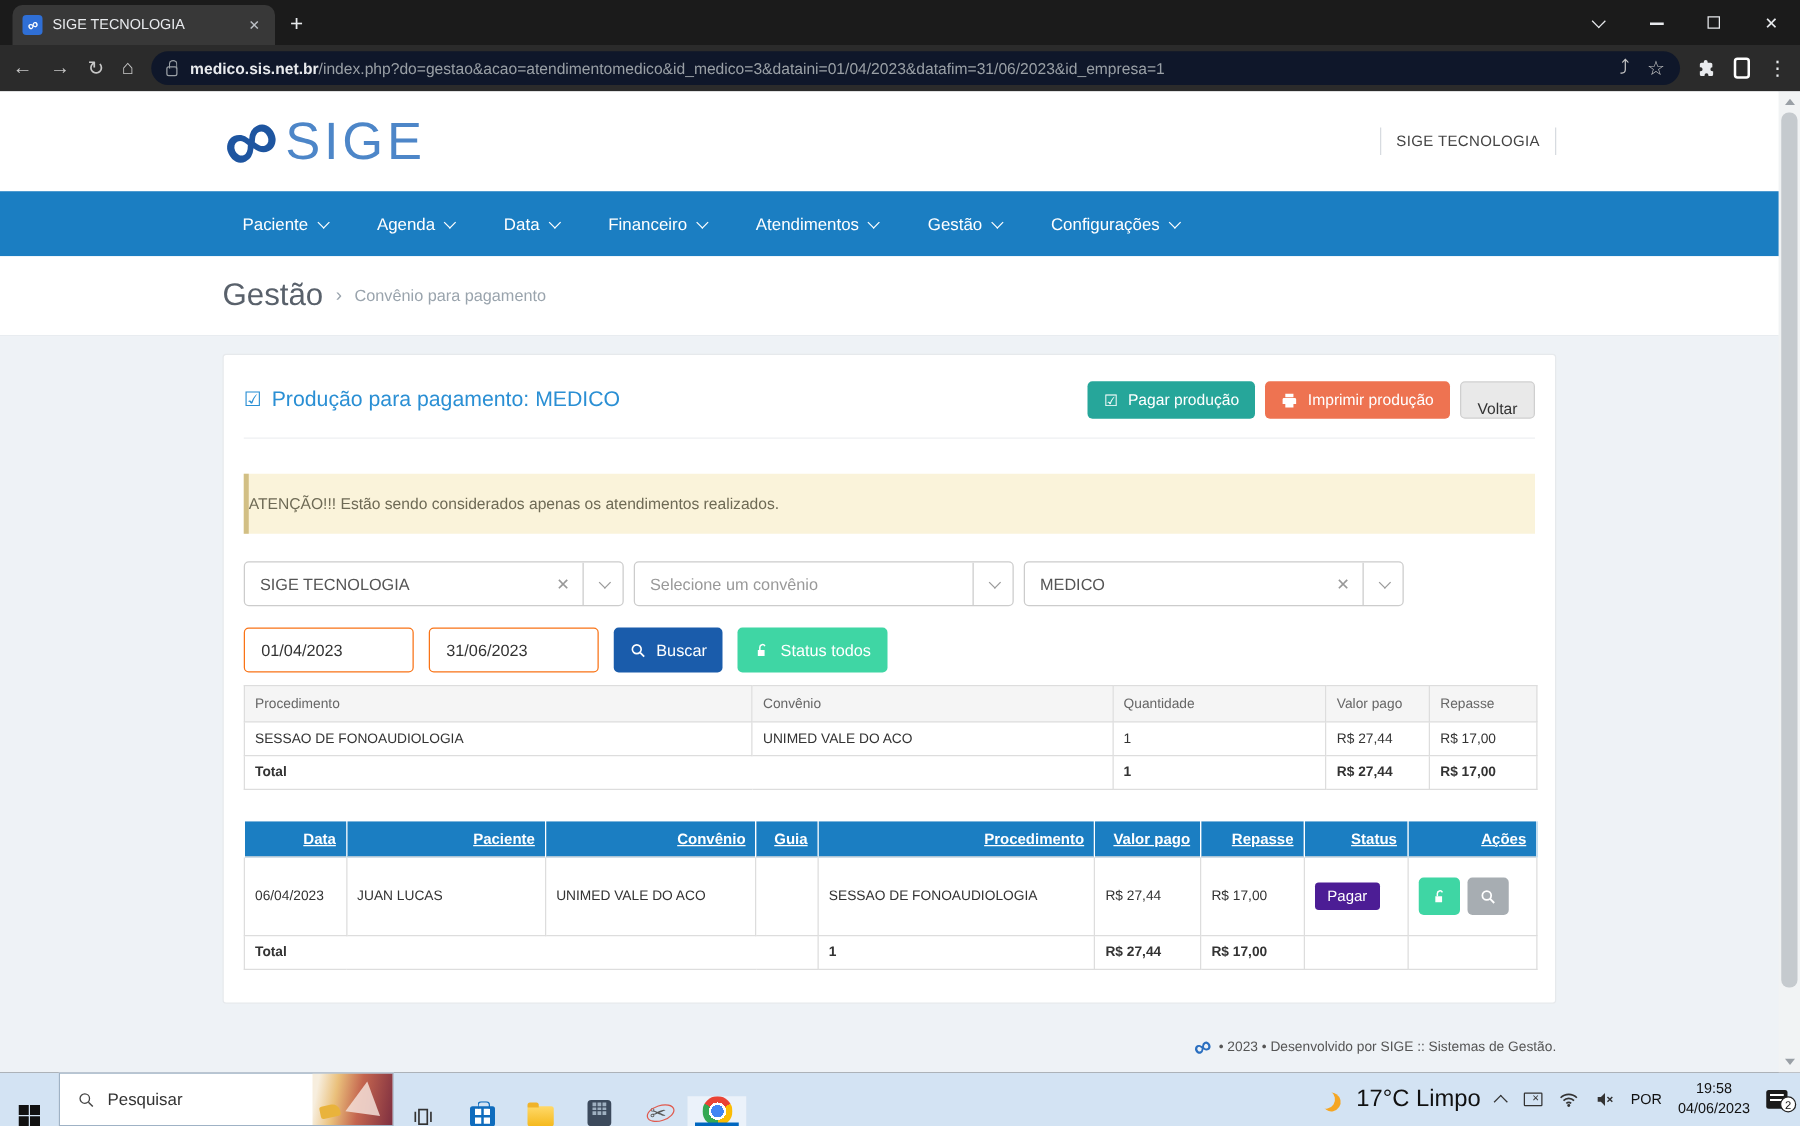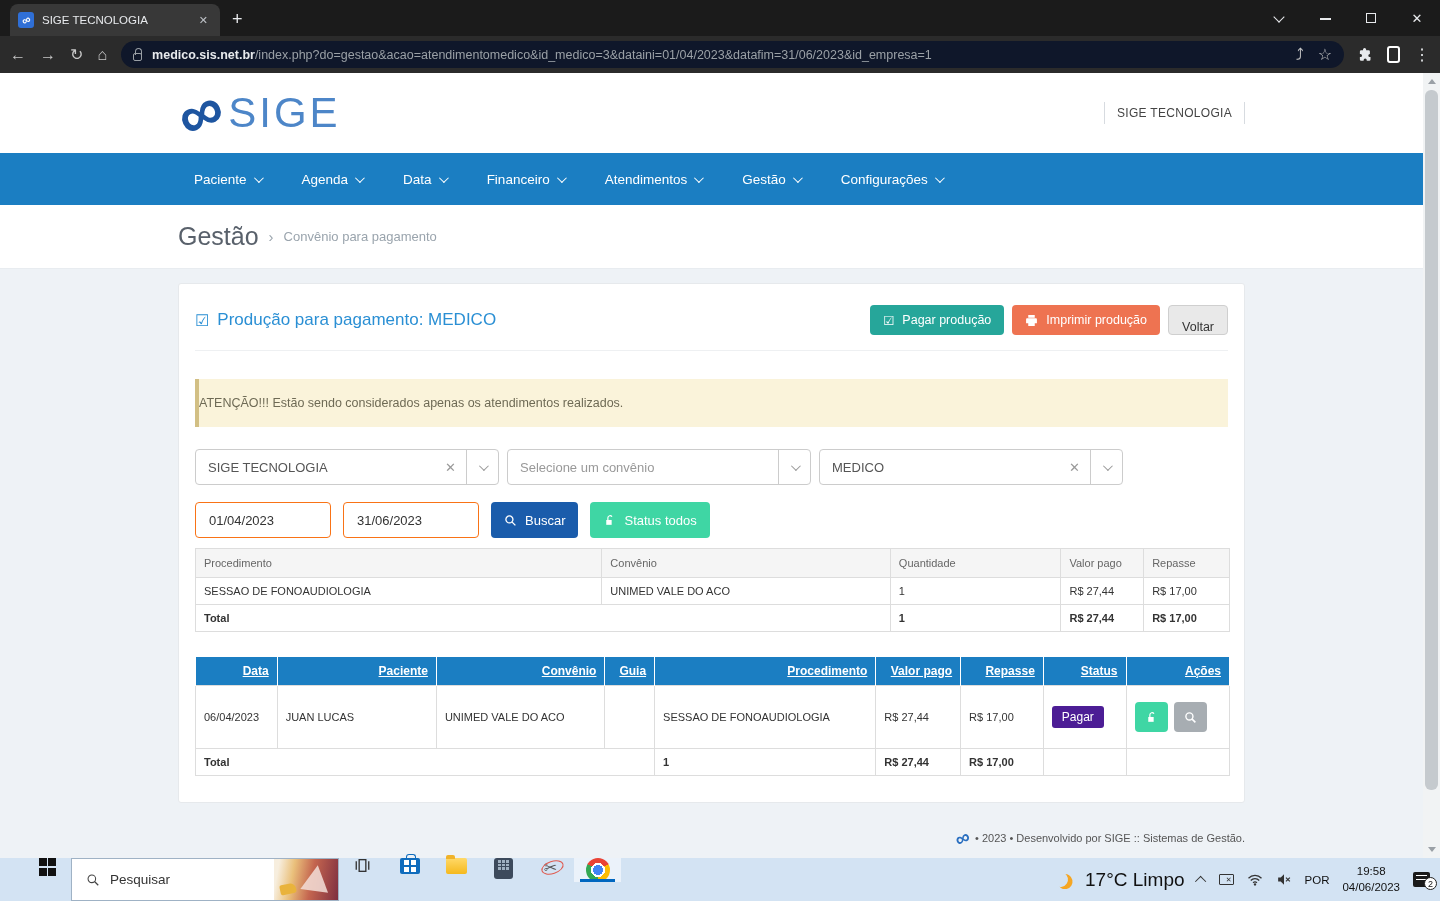--- a/index.html
+++ b/index.html
@@ -109,21 +109,21 @@
   
   .scrollbar { position:absolute; top:0; right:0; width:17px; height:785px; background:#f1f3f4; }
   .sb-arrow { width:17px; height:17px; display:flex; align-items:center; justify-content:center; }
   .sb-up::before { content:''; border-left:4px solid transparent; border-right:4px solid transparent; border-bottom:5px solid #9aa0a6; }
   .sb-down { position:absolute; bottom:0; }
   .sb-down::before { content:''; border-left:4px solid transparent; border-right:4px solid transparent; border-top:5px solid #9aa0a6; }
   .sb-thumb { position:absolute; top:17px; left:2px; width:13px; height:700px; background:#c5cace; border-radius:6px; }
 
   
   .taskbar { height:43px; background:#d3e3f3; display:flex; align-items:stretch; }
-  .tb-left { display:flex; align-items:flex-start;padding-left:24px; }
+  .tb-left { display:flex; align-items:flex-end; }
   .tb-btn { width:47px; display:flex; align-items:center; justify-content:center; }
   .win-logo { display:grid; grid-template-columns:8px 8px; grid-template-rows:8px 8px; gap:1.5px; }
   .win-logo i { background:#111; }
   .search-box { width:268px; background:#fff; border:1px solid #9fb2c5; display:flex; align-items:center; margin:0; position:relative; }
   .search-box .mag { margin:0 10px 0 14px; }
   .search-text { font-size:13.5px; color:#333; flex:1; }
   .search-img { width:64px; height:41px; background:linear-gradient(100deg,#f7eede 8%,#eac07b 30%,#c4654f 58%,#7e2f40 100%); position:relative; overflow:hidden; }
   .search-img::before { content:''; position:absolute; right:8px; top:6px; width:0; height:0; border-left:14px solid transparent; border-right:14px solid transparent; border-bottom:26px solid #f3dfd8; transform:rotate(8deg); opacity:.85;}
   .search-img::after { content:''; position:absolute; left:6px; bottom:6px; width:16px; height:10px; background:#e9b33c; border-radius:2px 6px 2px 2px; transform:rotate(-12deg); }
   .mag-svg { display:block; }

